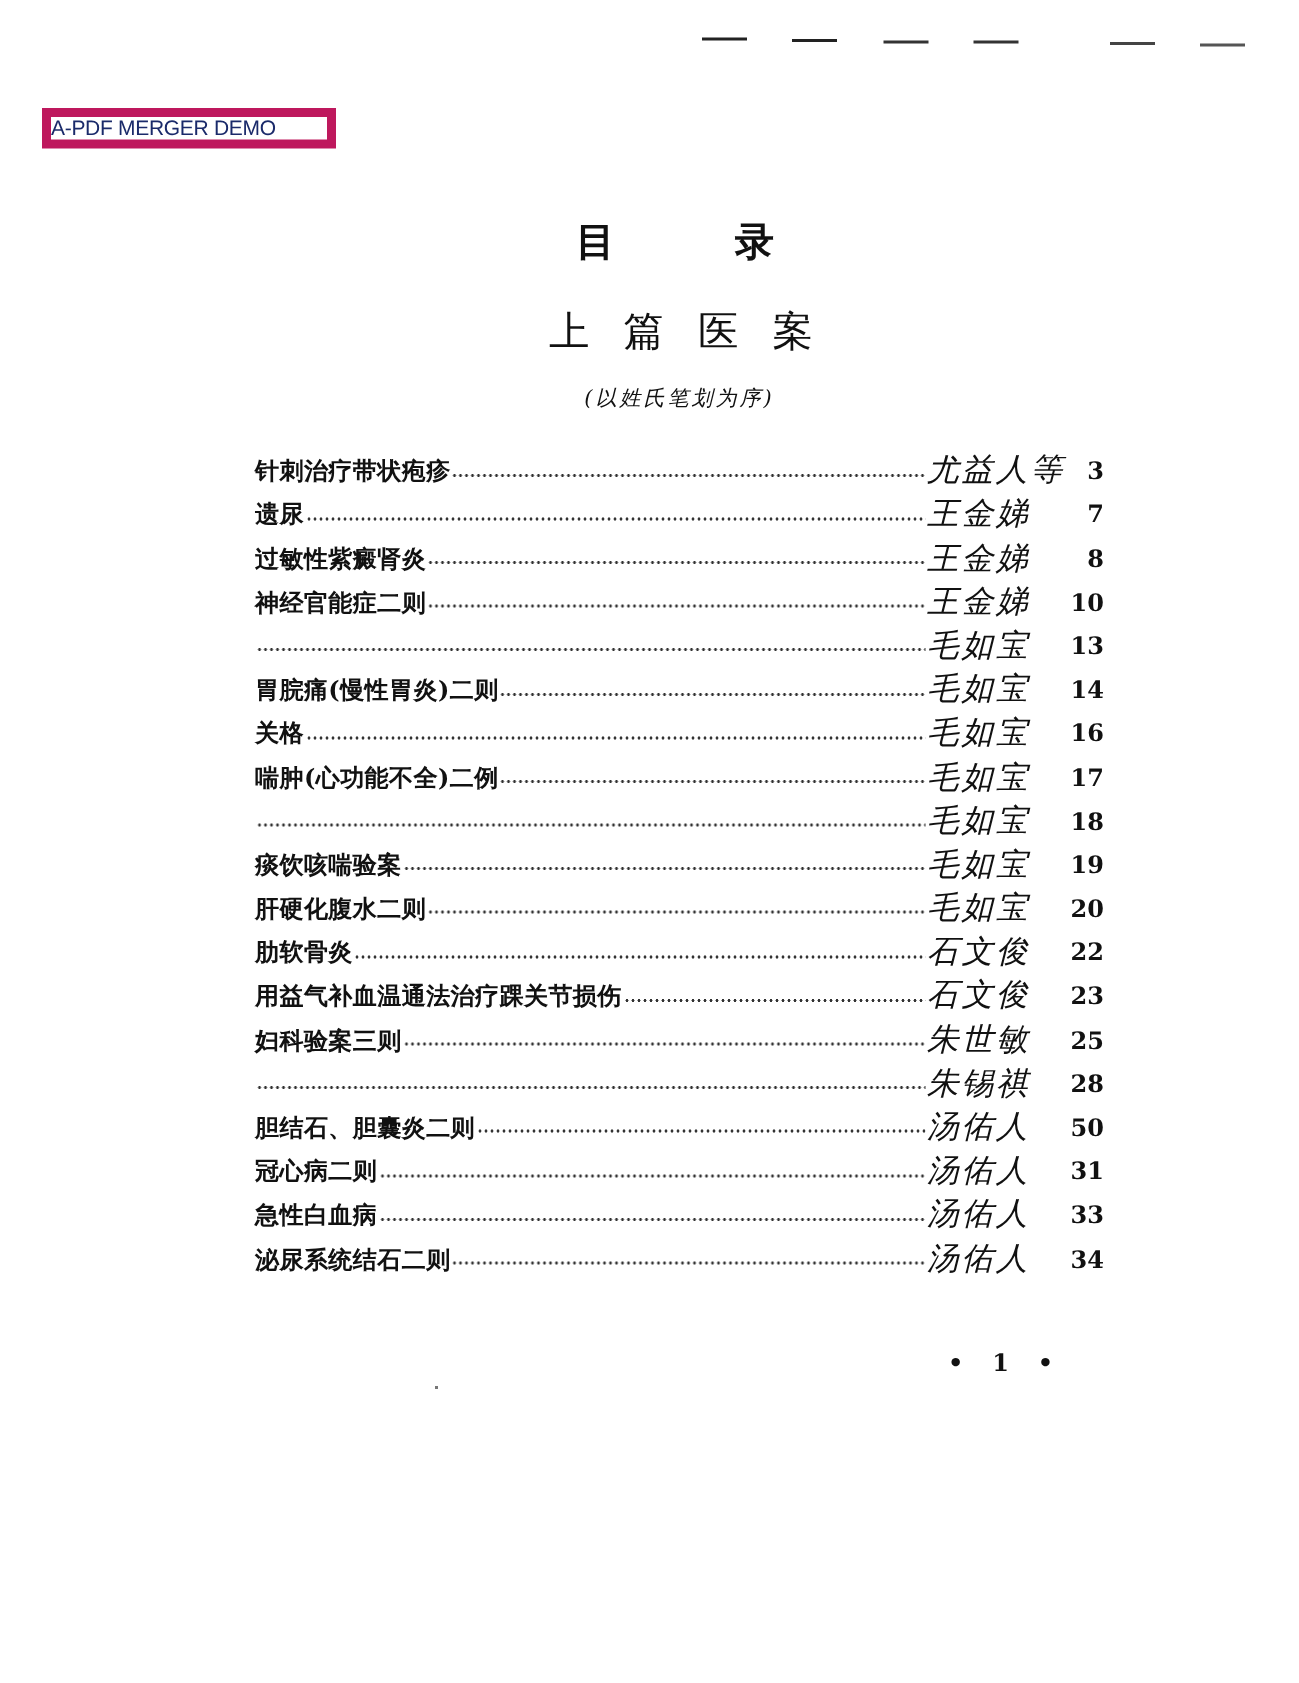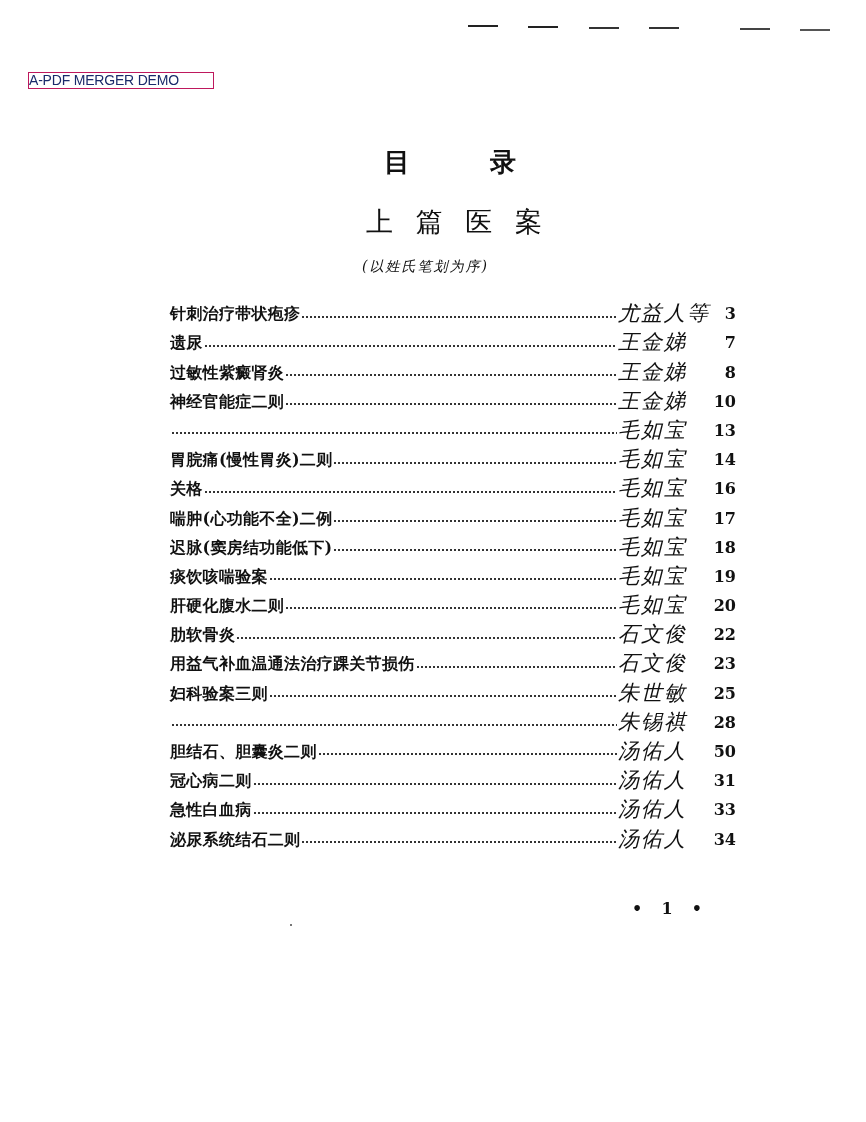--- a/index.html
+++ b/index.html
@@ -20,21 +20,21 @@
       height: 2px;
       width: 30px;
       background: #222222;
     }
     .watermark {
       position: absolute;
       left: 28px;
       top: 72px;
       width: 184px;
       height: 15px;
-      border: 1px solid #be185d;
+      border: 6px solid #be185d;
       font-family: "Liberation Sans", sans-serif;
       font-size: 14px;
       line-height: 15px;
       color: #1a2a6a;
       white-space: nowrap;
       overflow: hidden;
       letter-spacing: -0.2px;
     }
     .toc-title {
       position: absolute;
@@ -59,21 +59,21 @@
       justify-content: space-between;
       font-size: 27px;
       line-height: 36px;
     }
     .section-subtitle {
       position: absolute;
       top: 254px;
       left: 362px;
       width: 182px;
       height: 24px;
-      text-align: left;
+      text-align: center;
       font-size: 14px;
       line-height: 24px;
       font-style: italic;
       letter-spacing: 2px;
     }
     .toc-list {
       position: absolute;
       left: 170px;
       top: 299px;
       width: 566px;
@@ -206,21 +206,20 @@
     <span class="toc-author">毛如宝</span>
     <span class="toc-page">16</span>
   </li>
   <li class="toc-row">
     <span class="toc-entry-title">喘肿(心功能不全)二例</span>
     <span class="toc-leader"></span>
     <span class="toc-author">毛如宝</span>
     <span class="toc-page">17</span>
   </li>
   <li class="toc-row">
-    <span class="toc-entry-title">迟脉(窦房结功能低下)</span>
     <span class="toc-leader"></span>
     <span class="toc-author">毛如宝</span>
     <span class="toc-page">18</span>
   </li>
   <li class="toc-row">
     <span class="toc-entry-title">痰饮咳喘验案</span>
     <span class="toc-leader"></span>
     <span class="toc-author">毛如宝</span>
     <span class="toc-page">19</span>
   </li>

